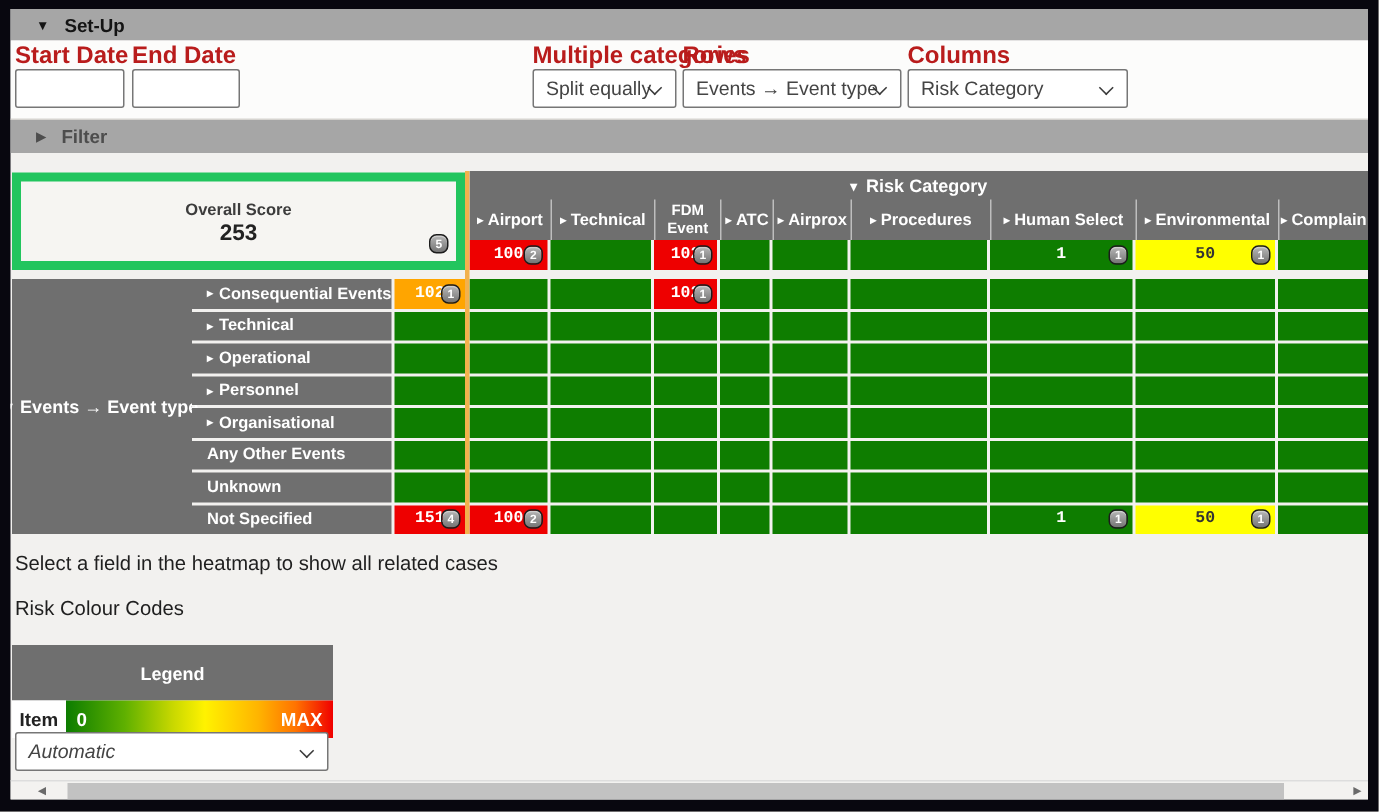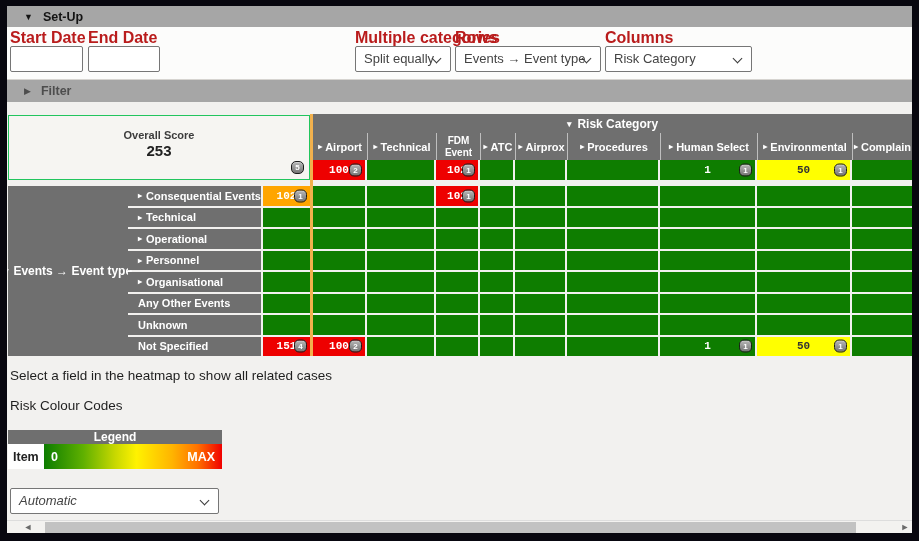--- a/index.html
+++ b/index.html
@@ -16,21 +16,21 @@
 
   
   .form-row { position:absolute; top:21px; left:0; width:905px; height:53px; background:#fcfcfb; border-bottom:1px solid #d6d4d0; }
   .fgroup { position:absolute; top:2px; }
   .flabel { font-size:16px; font-weight:bold; color:#b91c1c; height:15px; white-space:nowrap; }
   .finput, .fselect { margin-top:2px; height:26px; background:#fff; border:1px solid #767676; border-radius:2px; width:100%; font-family:"Liberation Sans",sans-serif; }
   .fselect { position:relative; font-size:13px; color:#444; line-height:24px; padding-left:8px; cursor:pointer; white-space:nowrap; overflow:hidden; }
   .chev { position:absolute; right:10px; top:8px; width:7px; height:7px; border-right:1.6px solid #3a3a3a; border-bottom:1.6px solid #3a3a3a; transform:rotate(45deg); }
 
   
-  .overall-box { position:absolute; left:1px; top:109px; width:302px; height:65px; background:#f6f5f2; border:1px solid #22c55e; text-align:center; cursor:pointer; }
+  .overall-box { position:absolute; left:1px; top:109px; width:302px; height:65px; background:#f6f5f2; border:6px solid #22c55e; text-align:center; cursor:pointer; }
   .overall-label { font-size:11px; font-weight:bold; color:#3c3c3c; margin-top:13px; }
   .overall-score { font-size:15px; font-weight:bold; color:#222; margin-top:1px; }
   .accent-vline { position:absolute; left:303px; top:108px; width:3px; height:242px; background:#f2b14d; }
 
   .scroll-area { position:absolute; left:306px; top:108px; width:599px; height:242px; overflow:hidden; }
   .hm-header { position:absolute; top:0; left:0; width:599px; height:46px; background:#6f6f6f; }
   .hm-span-row { height:19px; display:flex; align-items:center; justify-content:center; gap:6px; color:#fff; font-size:12px; font-weight:bold; cursor:pointer; }
   .hm-span-row .tri { font-size:9px; }
   .hm-colnames { display:grid; grid-template-columns:54px 69px 44px 35px 52px 93px 97px 95px 1fr; height:27px; }
   .hm-colname { display:flex; align-items:center; justify-content:center; gap:3px; color:#fff; font-size:11px; font-weight:bold; border-left:1px solid rgba(255,255,255,.55); white-space:nowrap; overflow:hidden; cursor:pointer; }
@@ -57,21 +57,21 @@
   .events-cell { width:120px; background:#6f6f6f; color:#fff; font-size:12px; font-weight:bold; display:flex; align-items:center; justify-content:center; gap:5px; cursor:pointer; white-space:nowrap; }
   .events-cell .tri { font-size:9px; }
   .rows-grid { width:182px; display:grid; grid-template-columns:133px 47px; grid-template-rows:repeat(8,1fr); gap:2px; background:transparent; }
   .hm-rowlabel { background:#6f6f6f; color:#fff; font-size:11px; font-weight:bold; display:flex; align-items:center; gap:4px; padding-left:10px; cursor:pointer; white-space:nowrap; overflow:hidden; }
   .hm-rowlabel .tri { font-size:8px; }
 
   
   .hint { position:absolute; left:3px; top:362px; font-size:13.5px; color:#1f1f1f; }
   .rcc { position:absolute; left:3px; top:392px; font-size:13.5px; color:#1f1f1f; }
   .legend { position:absolute; left:1px; top:424px; width:214px; background:#fbfbfa; }
-  .legend-head { height:14px; background:#6f6f6f; color:#fff; font-size:12px; font-weight:bold; display:flex; align-items:center; justify-content:center; }
+  .legend-head { height:37px; background:#6f6f6f; color:#fff; font-size:12px; font-weight:bold; display:flex; align-items:center; justify-content:center; }
   .legend-row { height:25px; display:flex; }
   .legend-item { width:36px; background:#fff; color:#222; font-size:12.5px; display:flex; align-items:center; padding-left:5px;font-weight:bold; }
   .legend-grad { flex:1; background:linear-gradient(90deg,#0c7c00 0%,#5fb000 22%,#c8d800 40%,#fff200 52%,#ffb400 72%,#ff7300 86%,#f00000 100%); display:flex; align-items:center; justify-content:space-between; padding:0 7px; color:#fff; font-size:12.5px; font-weight:bold; }
   .legend-select { position:absolute; left:3px; top:480px; width:209px;font-style:italic; }
 
   
   .hscroll { position:absolute; left:0; top:514px; width:905px; height:13px; background:#f3f2f0; border-top:1px solid #ddd; }
   .hs-arrow { position:absolute; top:0; height:13px; width:14px; color:#6a6a6a; font-size:9px; line-height:13px; text-align:center; cursor:pointer; }
   .hs-left { left:14px; } .hs-right { right:0px; }
   .hs-thumb { position:absolute; left:38px; top:1px; width:811px; height:11px; background:#c2c2c2; cursor:pointer; }

